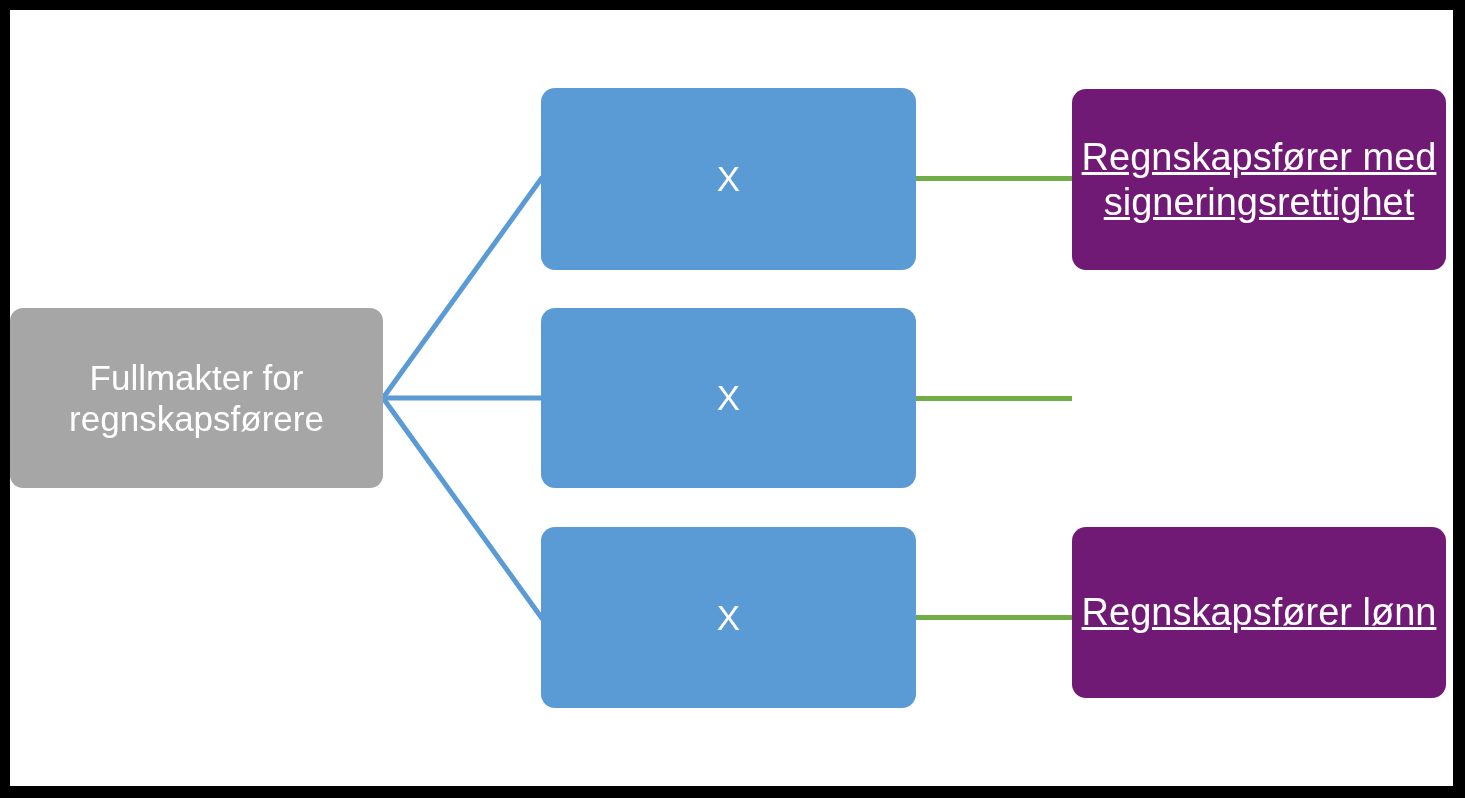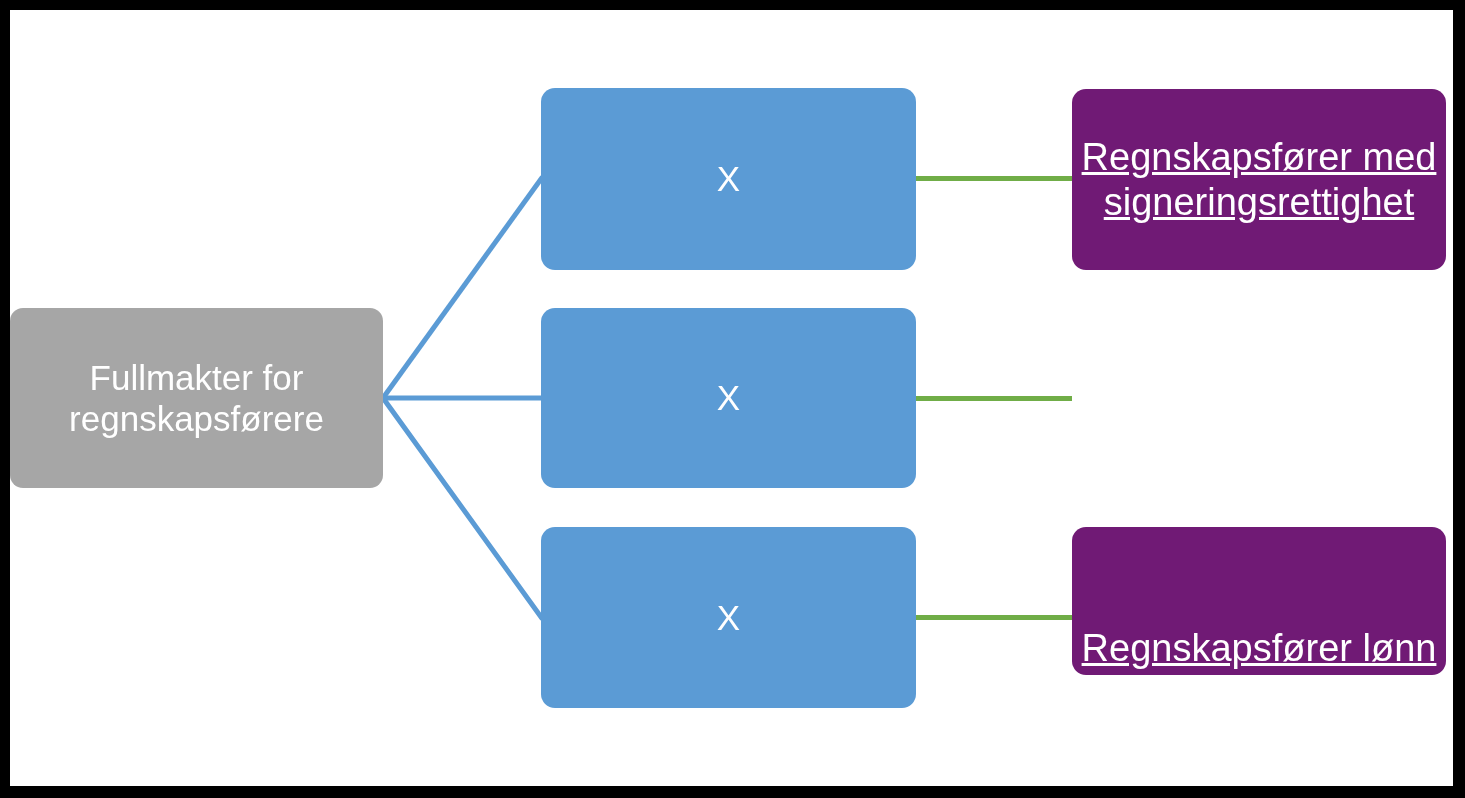--- a/index.html
+++ b/index.html
@@ -109,18 +109,18 @@
     <div class="node node-mid" style="left:531px; top:298px; width:375px; height:180px;">
       <span class="node-label">X</span>
     </div>
     <div class="node node-mid" style="left:531px; top:517px; width:375px; height:181px;">
       <span class="node-label">X</span>
     </div>
 
     <div class="node node-leaf" style="left:1062px; top:79px; width:374px; height:181px;">
       <span class="node-label">Regnskapsfører med signeringsrettighet</span>
     </div>
-    <div class="node node-leaf" style="left:1062px; top:517px; width:374px; height:148px;align-items:flex-end;">
+    <div class="node node-leaf" style="left:1062px; top:517px; width:374px; height:171px;">
       <span class="node-label">Regnskapsfører lønn</span>
     </div>
 
   </div>
 </div>
 
 </body></html>

